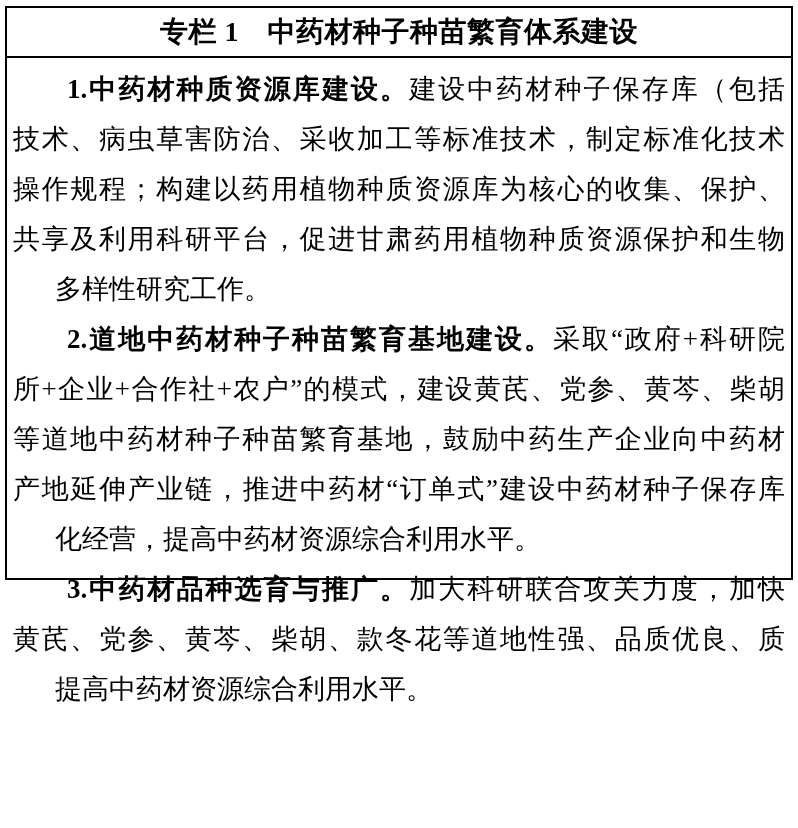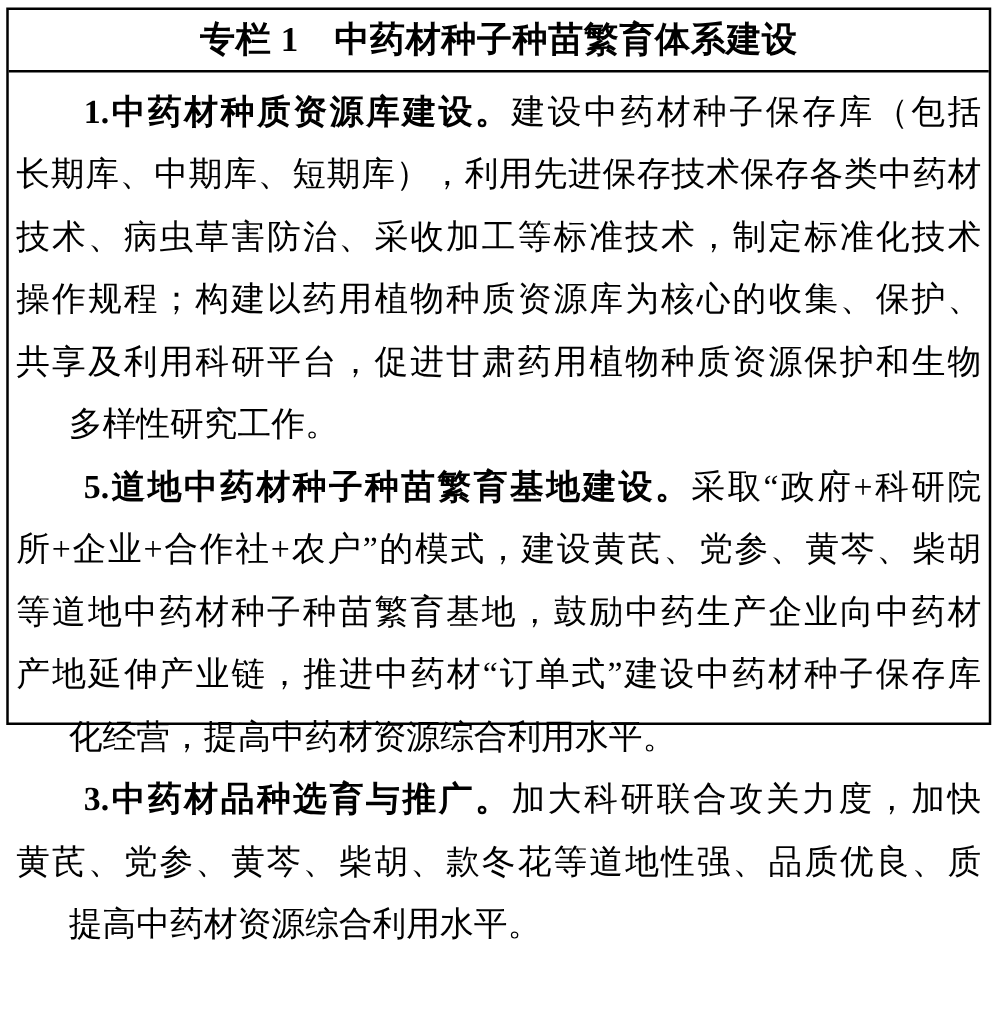--- a/index.html
+++ b/index.html
@@ -69,27 +69,26 @@
 <div class="page">
   <div class="column-box">
 
     <div class="title-row">
       <span>专栏 1　中药材种子种苗繁育体系建设</span>
     </div>
 
     <div class="content">
 
       <div class="line lead-line"><span class="lead">1.中药材种质资源库建设。</span><span>建设中药材种子保存库（包括</span></div>
-      <div class="line">长期库、中期库、短期库），利用先进保存技术保存各类中药材</div>
       <div class="line">技术、病虫草害防治、采收加工等标准技术，制定标准化技术</div>
       <div class="line">操作规程；构建以药用植物种质资源库为核心的收集、保护、</div>
       <div class="line">共享及利用科研平台，促进甘肃药用植物种质资源保护和生物</div>
       <div class="line last-line">多样性研究工作。</div>
 
-      <div class="line lead-line"><span class="lead">5.道地中药材种子种苗繁育基地建设。</span><span>采取“政府+科研院</span></div>
+      <div class="line lead-line"><span class="lead">2.道地中药材种子种苗繁育基地建设。</span><span>采取“政府+科研院</span></div>
       <div class="line">所+企业+合作社+农户”的模式，建设黄芪、党参、黄芩、柴胡</div>
       <div class="line">等道地中药材种子种苗繁育基地，鼓励中药生产企业向中药材</div>
       <div class="line">产地延伸产业链，推进中药材“订单式”建设中药材种子保存库</div>
       <div class="line last-line">化经营，提高中药材资源综合利用水平。</div>
 
       <div class="line lead-line"><span class="lead">3.中药材品种选育与推广。</span><span>加大科研联合攻关力度，加快</span></div>
       <div class="line">黄芪、党参、黄芩、柴胡、款冬花等道地性强、品质优良、质</div>
       <div class="line last-line">提高中药材资源综合利用水平。</div>
 
     </div>

